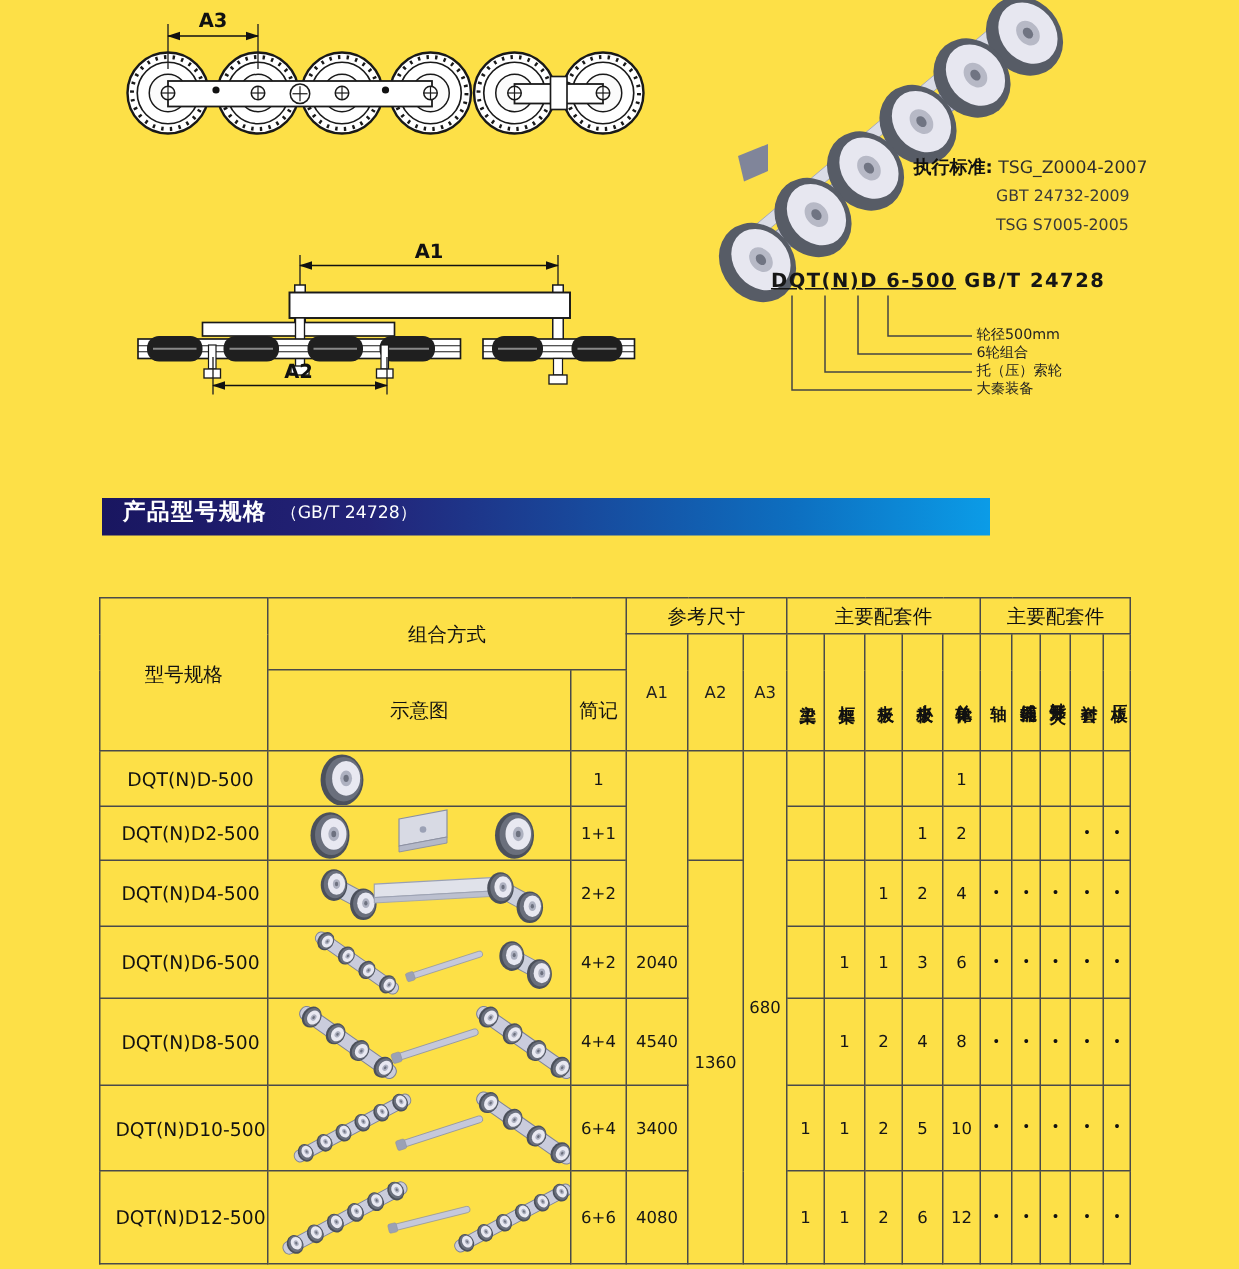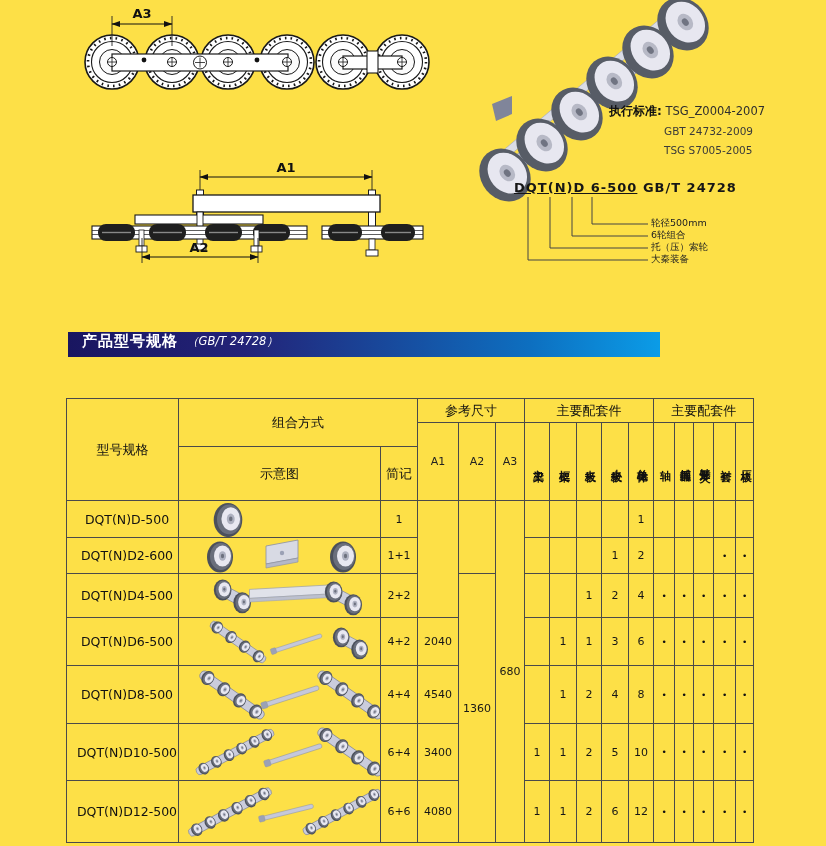--- a/index.html
+++ b/index.html
@@ -14,21 +14,21 @@
   #std-line2{left:664px;top:125px;font-size:10.5px;color:#3a3a3a;}
   #std-line3{left:664px;top:144px;font-size:10.5px;color:#3a3a3a;}
   #model-code{left:514px;top:180px;font-size:13px;font-weight:bold;letter-spacing:1px;color:#161616;}
   #model-code .u{text-decoration:underline;}
   .callout{position:absolute;left:651px;font-size:9.5px;color:#222;white-space:nowrap;}
   
   #banner{position:absolute;left:68px;top:332px;width:592px;height:25px;
           background:linear-gradient(90deg,#191660 0%,#232378 30%,#0d6fc0 78%,#0b9ce7 100%);
           display:flex;color:#fff;}
   #banner .t{font-size:15px;font-weight:bold;margin-left:14px;letter-spacing:1px;}
-  #banner .s{font-size:11.5px;margin-left:9px;margin-top:2px;font-style:italic;}
+  #banner .s{font-size:11.5px;margin-left:9px;margin-top:2px;}
   
   #watermark{position:absolute;left:60px;top:388px;width:700px;height:104px;line-height:104px;
              font-size:60px;font-weight:bold;letter-spacing:3px;text-align:center;white-space:nowrap;
              color:rgba(125,125,130,0.40);z-index:6;pointer-events:none;overflow:hidden;}
   
   #spec-table{position:absolute;left:66px;top:398px;width:687px;border-collapse:collapse;
               table-layout:fixed;z-index:1;}
   #spec-table td,#spec-table th{border:1px solid #4a4a4a;padding:0;text-align:center;
               vertical-align:middle;font-weight:normal;overflow:hidden;}
   .hz{font-size:13px;font-weight:bold;color:#111;}
@@ -336,21 +336,21 @@
       <td class="num"></td>
       <td class="num">1</td>
       <td class="dot"></td>
       <td class="dot"></td>
       <td class="dot"></td>
       <td class="dot"></td>
       <td class="dot"></td>
     </tr>
 
     <tr style="height:36px">
-      <td class="model-cell">DQT(N)D2-600</td>
+      <td class="model-cell">DQT(N)D2-500</td>
       <td>
         <svg class="schem" width="200" height="34" viewBox="0 0 200 34">
           <use href="#wheel3d" transform="translate(40,18)"></use>
           <use href="#hangerG" transform="translate(102,15)"></use>
           <use href="#wheel3d" transform="translate(163,18)"></use>
             </svg>
           </td>
       <td class="num">1+1</td>
       <td class="num"></td>
       <td class="num"></td>

